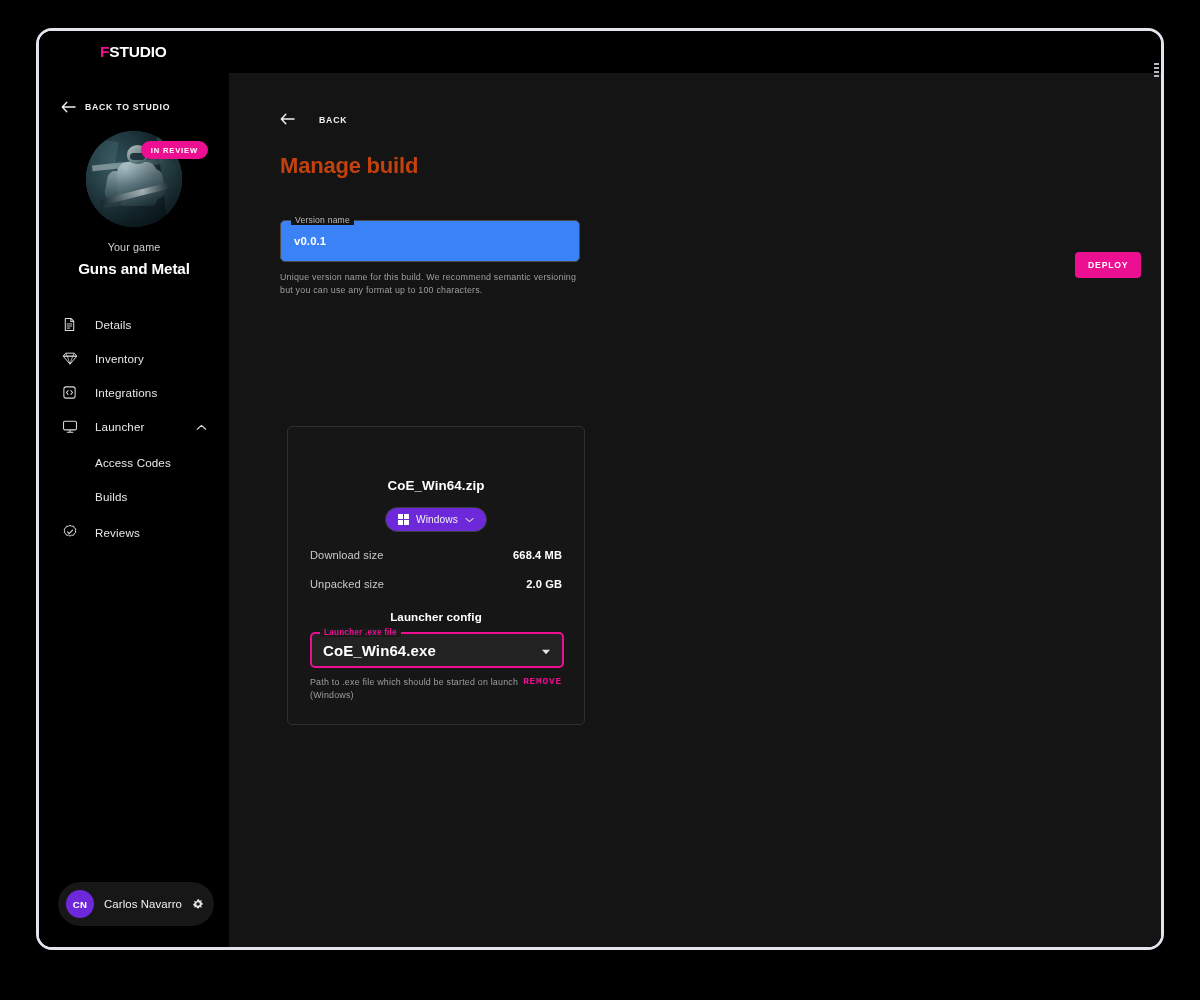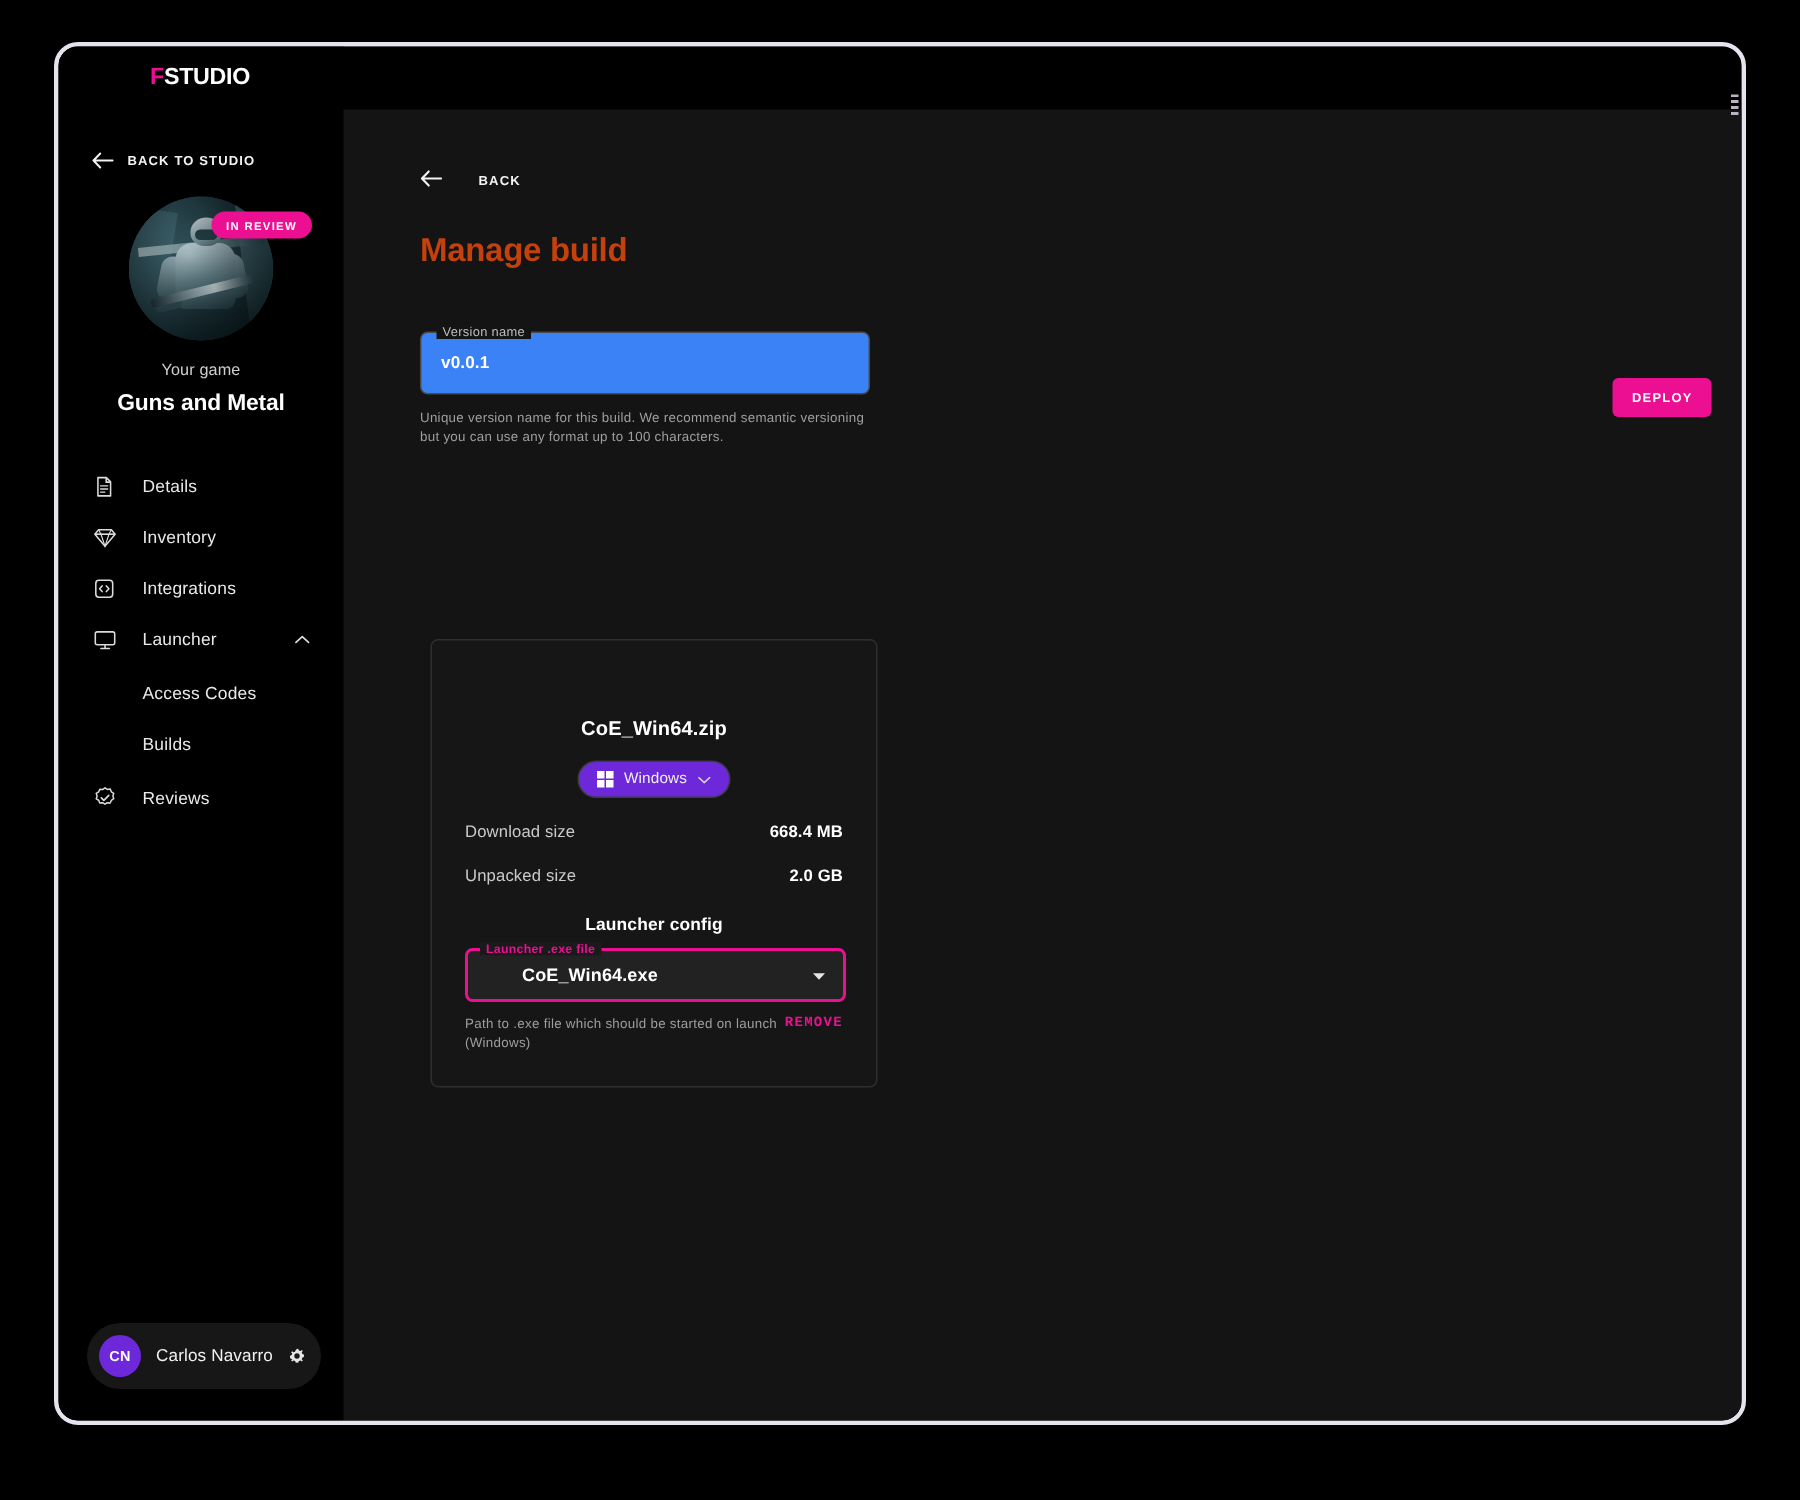--- a/index.html
+++ b/index.html
@@ -430,21 +430,21 @@
     margin-top: 20px;
     text-align: center;
     font-size: 11.6px;
     font-weight: bold;
     color: #ffffff;
     letter-spacing: .1px;
   }
 
   #launcher-select-wrap { margin-top: 9px; }
   .field-outlined.select-field { width: 254px; height: 36px; padding: 0 11px; }
-  .field-outlined.select-field .value { font-size: 12px; margin-left: 25px; }
+  .field-outlined.select-field .value { font-size: 15px; }
   .field-outlined.select-field .legend { top: -6px; left: 8px; font-size: 8.2px; }
   .select-caret {
     position: absolute;
     right: 11px; top: 50%; transform: translateY(-50%);
   }
   #launcher-helper { width: 248px; margin-top: 8px; }
 
   #remove-link {
     position: absolute;
     right: 22px;

